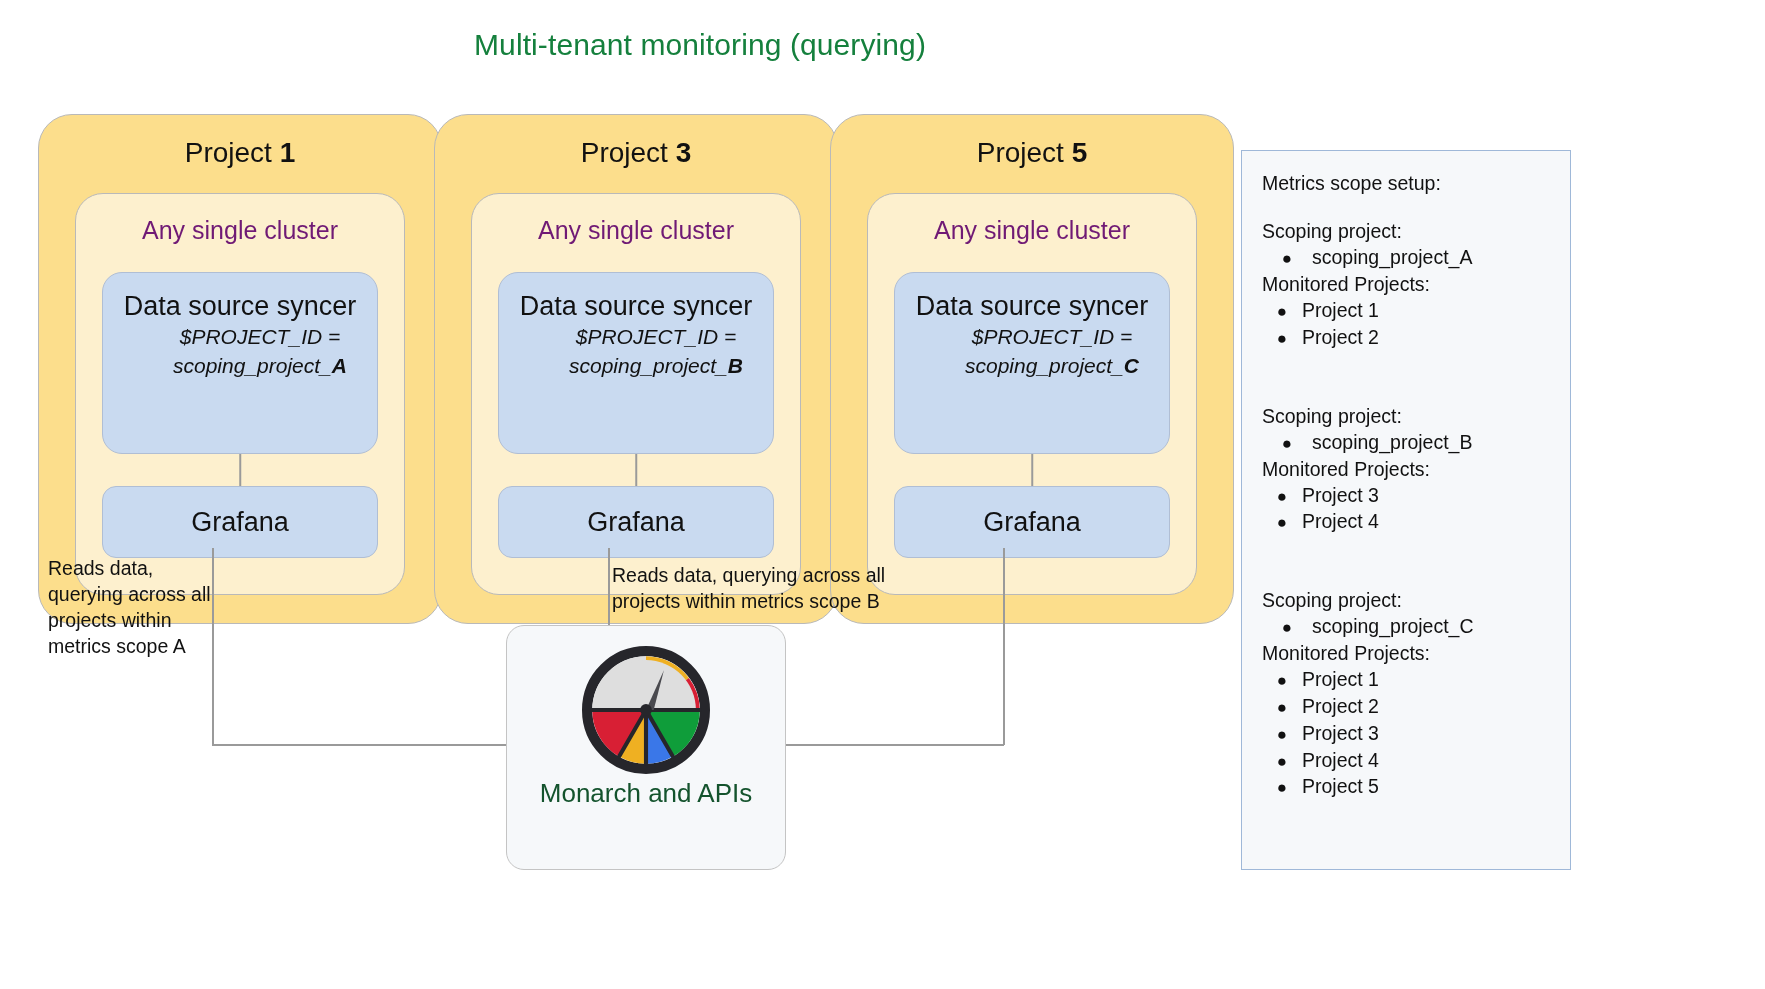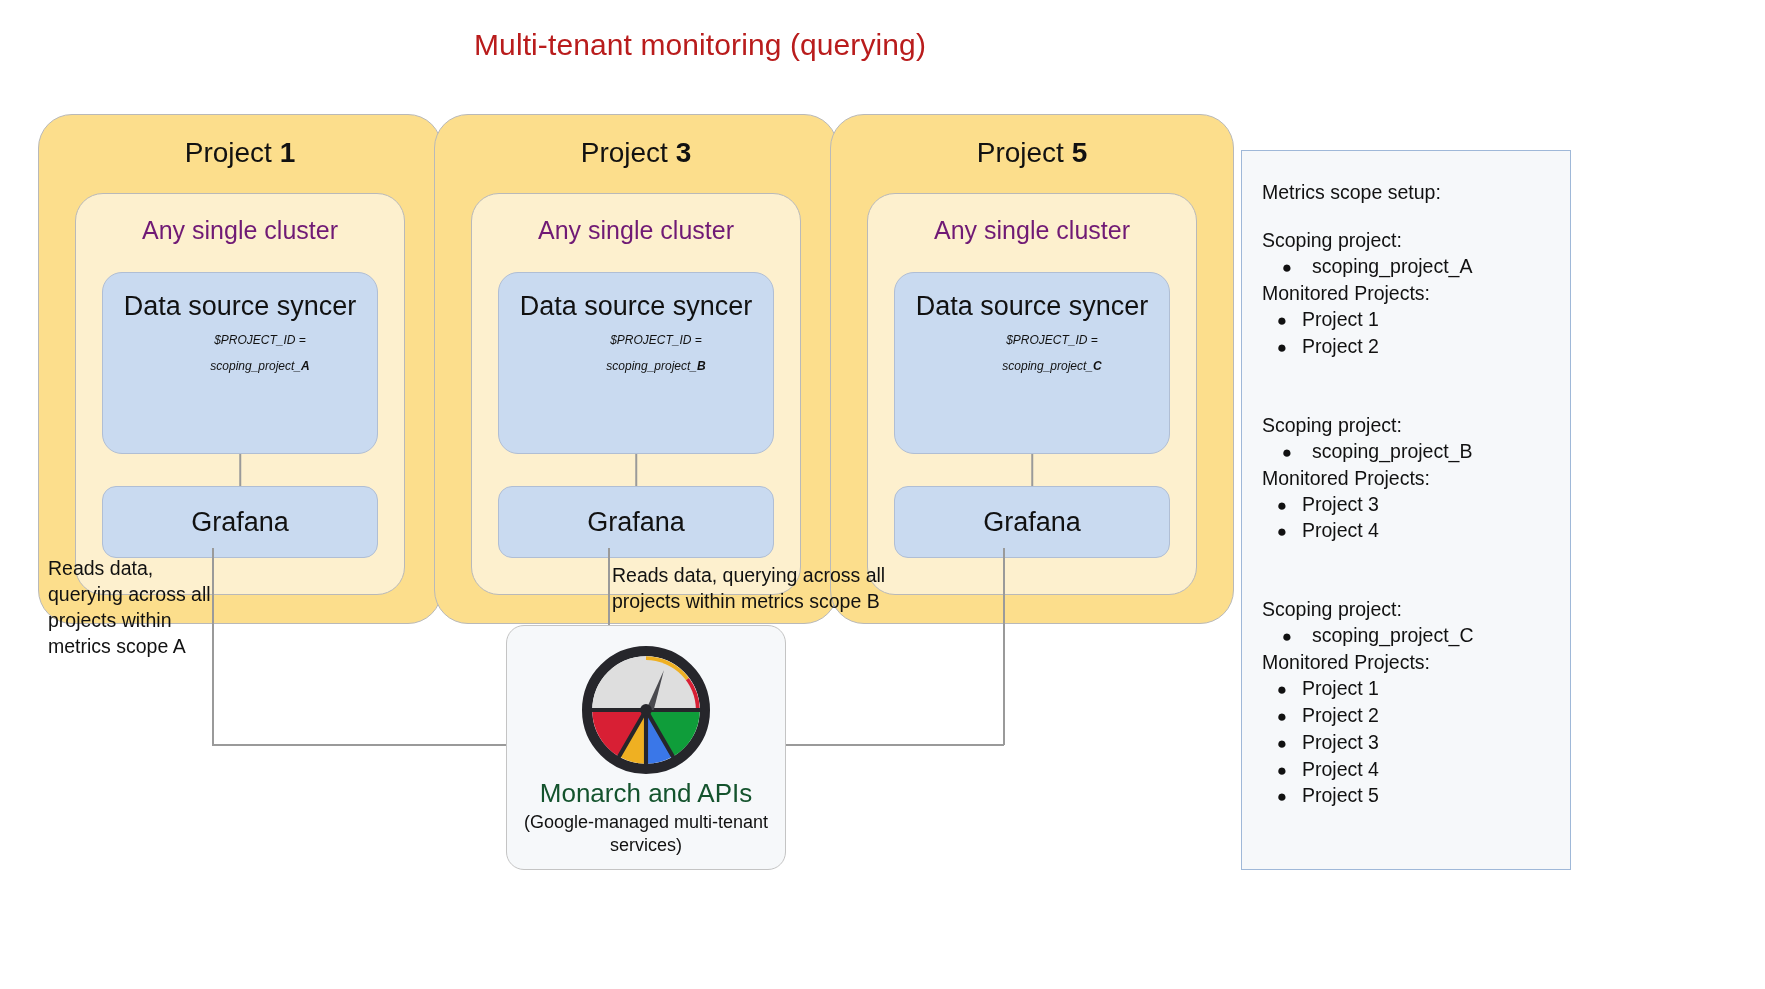--- a/index.html
+++ b/index.html
@@ -11,21 +11,21 @@
     color:#1a1a1a;
     overflow:hidden;
     position:relative;
   }
   #stage{position:relative;width:1765px;height:989px;}
 
   
   .diagram-title{
     position:absolute;left:0;top:28px;width:1400px;
     text-align:center;
-    font-size:30px;font-weight:400;color:#b91c1c;
+    font-size:30px;font-weight:400;color:#15803d;
     letter-spacing:.1px;
   }
 
   
   .project-card{
     position:absolute;top:114px;width:404px;height:510px;
     background:#FCDE8C;
     border:1.5px solid #b9b9b9;
     border-radius:34px;
     box-sizing:border-box;
@@ -60,22 +60,22 @@
     box-sizing:border-box;
     text-align:center;
   }
   .blue-box.syncer{top:78px;height:182px;padding-top:18px;border-radius:20px;}
   .blue-box.grafana{top:292px;height:72px;display:flex;align-items:center;justify-content:center;}
 
   .box-heading{
     font-size:27px;line-height:1.12;font-weight:400;color:#111;
   }
   .box-sub{
-    margin-top:12px;
-    font-size:12px;line-height:1.18;
+    margin-top:4px;
+    font-size:21px;line-height:1.18;
     font-style:italic;font-weight:400;color:#111;padding-left:40px;
   }
   .box-sub b{font-weight:700;font-style:italic;}
 
   
   .mini-connector{
     position:absolute;left:50%;top:260px;width:1.5px;height:32px;
     background:#9a9a9a;transform:translateX(-50%);
   }
 
@@ -109,21 +109,21 @@
   .monarch-sub{
     margin-top:2px;font-size:18px;line-height:1.25;color:#111;text-align:center;
   }
 
   
   .side-panel{
     position:absolute;left:1241px;top:150px;width:330px;height:720px;
     background:#F6F8FA;
     border:1.5px solid #9FB8D8;
     box-sizing:border-box;
-    padding:28px 0 0 20px;
+    padding:19px 0 0 20px;
   }
   .sp-line{
     font-size:19.5px;line-height:1.34;color:#111;font-weight:400;
   }
   .sp-gap{height:22px;}
   .sp-bullet{
     font-size:19.5px;line-height:1.34;color:#111;
     display:flex;align-items:baseline;
   }
   .sp-bullet .dot{
@@ -222,21 +222,20 @@
         <line x1="50" y1="50" x2="92" y2="50"></line>
         <line x1="50" y1="50" x2="29" y2="86.4"></line>
         <line x1="50" y1="50" x2="50" y2="92"></line>
         <line x1="50" y1="50" x2="71" y2="86.4"></line>
       </g>
 
       <path d="M50,50 L64,19 L56,50 Z" fill="#4a4a4f"></path>
       <circle cx="50" cy="50" r="4.6" fill="#26262B"></circle>
     </svg>
     <div class="monarch-title">Monarch and APIs</div>
-    <div class="monarch-sub">(Google-managed multi-tenant services)</div>
   </div>
 
   <div class="side-panel">
     <div class="sp-line">Metrics scope setup:</div>
 
     <div class="sp-gap"></div>
 
     <div class="sp-line">Scoping project:</div>
     <div class="sp-bullet">
       <span class="dot deep">●</span>

